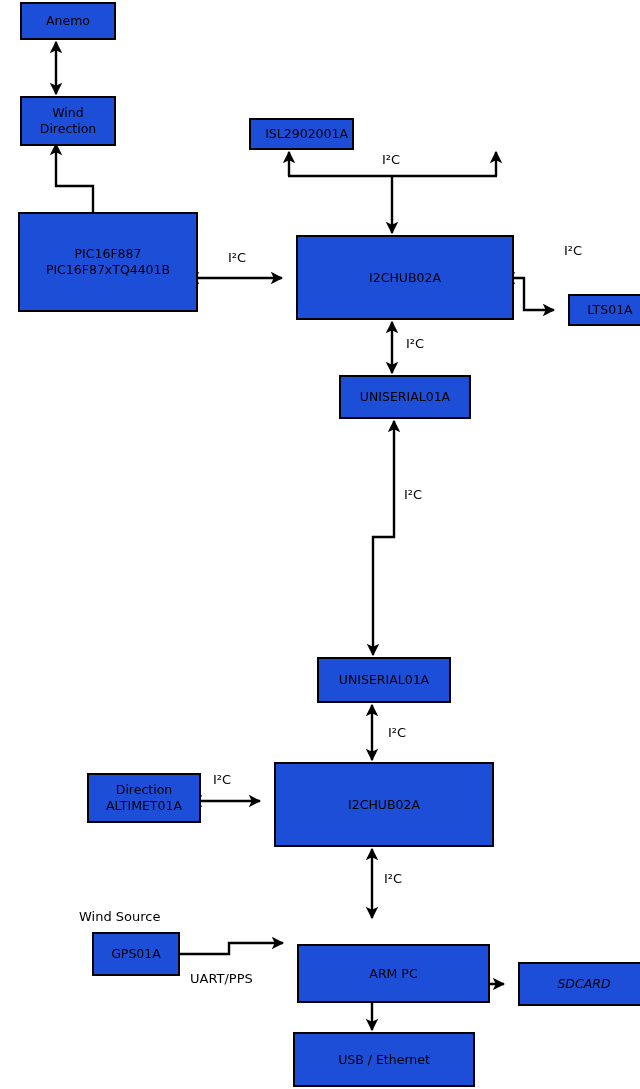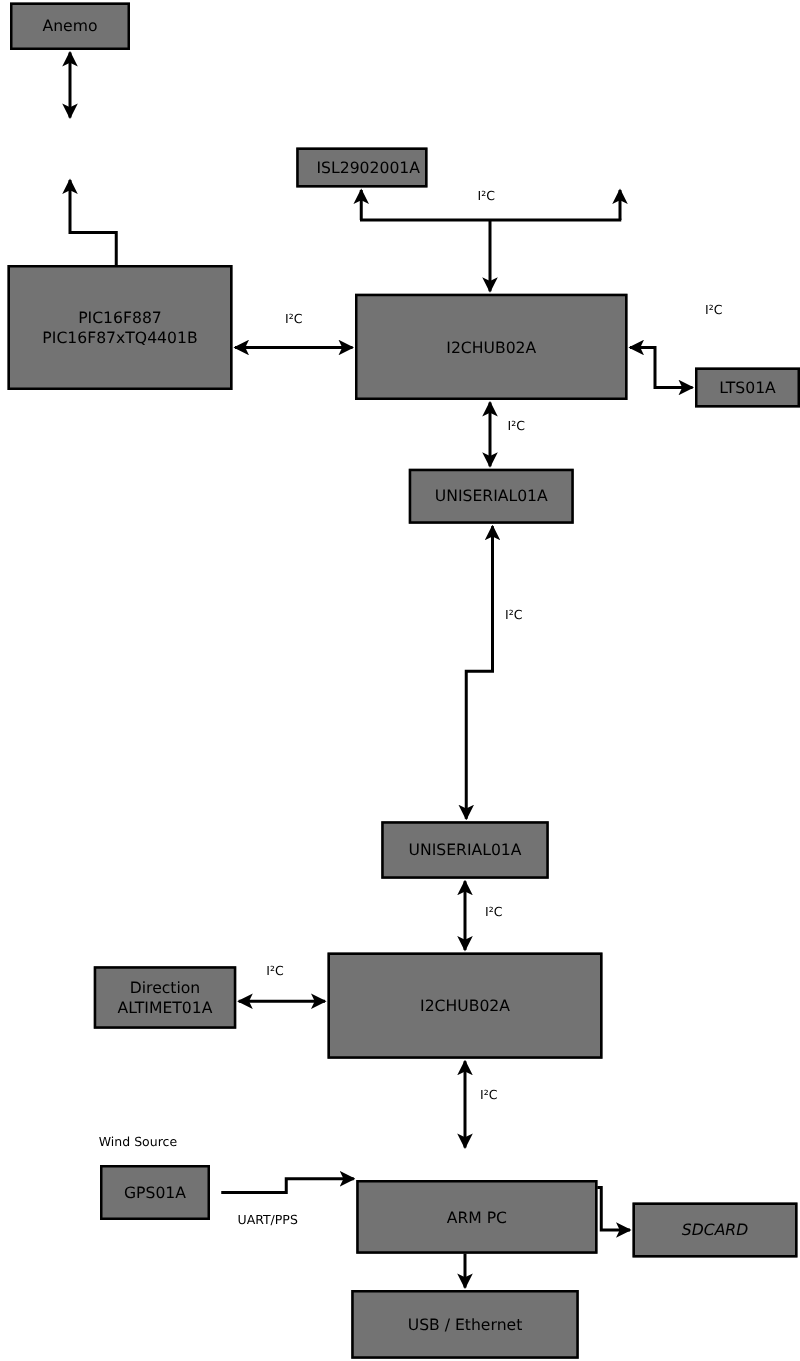--- a/index.html
+++ b/index.html
@@ -20,39 +20,40 @@
     left: 0;
     top: 0;
     width: 640px;
     height: 1089px;
     pointer-events: none;
   }
   .node {
     position: absolute;
     box-sizing: border-box;
     border: 2px solid #000000;
-    background: #737373;
+    background: #1d4ed8;
     display: flex;
     align-items: center;
     justify-content: center;
     text-align: center;
     color: #000000;
     font-size: 12.5px;
     line-height: 1.28;
     z-index: 2;
+    margin-left: 12px;
   }
   .node .lbl {
     display: block;
     white-space: pre-line;
     padding: 0 4px;
   }
   .wlabel {
     position: absolute;
     color: #000000;
-    font-size: 10px;
+    font-size: 13px;
     line-height: 1.2;
     white-space: nowrap;
     z-index: 3;
   }
 </style>
 </head>
 <body>
 
 <div id="canvas">
 
@@ -92,20 +93,24 @@
       <path d="M 461 950 L 481 950 L 481 984 L 504 984" marker-start="url(#ah)" marker-end="url(#ah)"></path>
 
       <line x1="372" y1="981" x2="372" y2="1030" marker-start="url(#ah)" marker-end="url(#ah)"></line>
     </g>
   </svg>
 
   <div class="node" style="left:8px; top:2px; width:96px; height:38px;">
     <span class="lbl">Anemo</span>
   </div>
 
+  <div class="node" style="left:8px; top:96px; width:96px; height:50px;">
+    <span class="lbl">Wind
+Direction</span>
+  </div>
 
   <div class="node" style="left:6px; top:212px; width:180px; height:100px;">
     <span class="lbl">PIC16F887
 PIC16F87xTQ4401B</span>
   </div>
 
   <div class="node" style="left:237px; top:118px; width:105px; height:32px;justify-content:flex-end;">
     <span class="lbl">ISL2902001A</span>
   </div>
 

